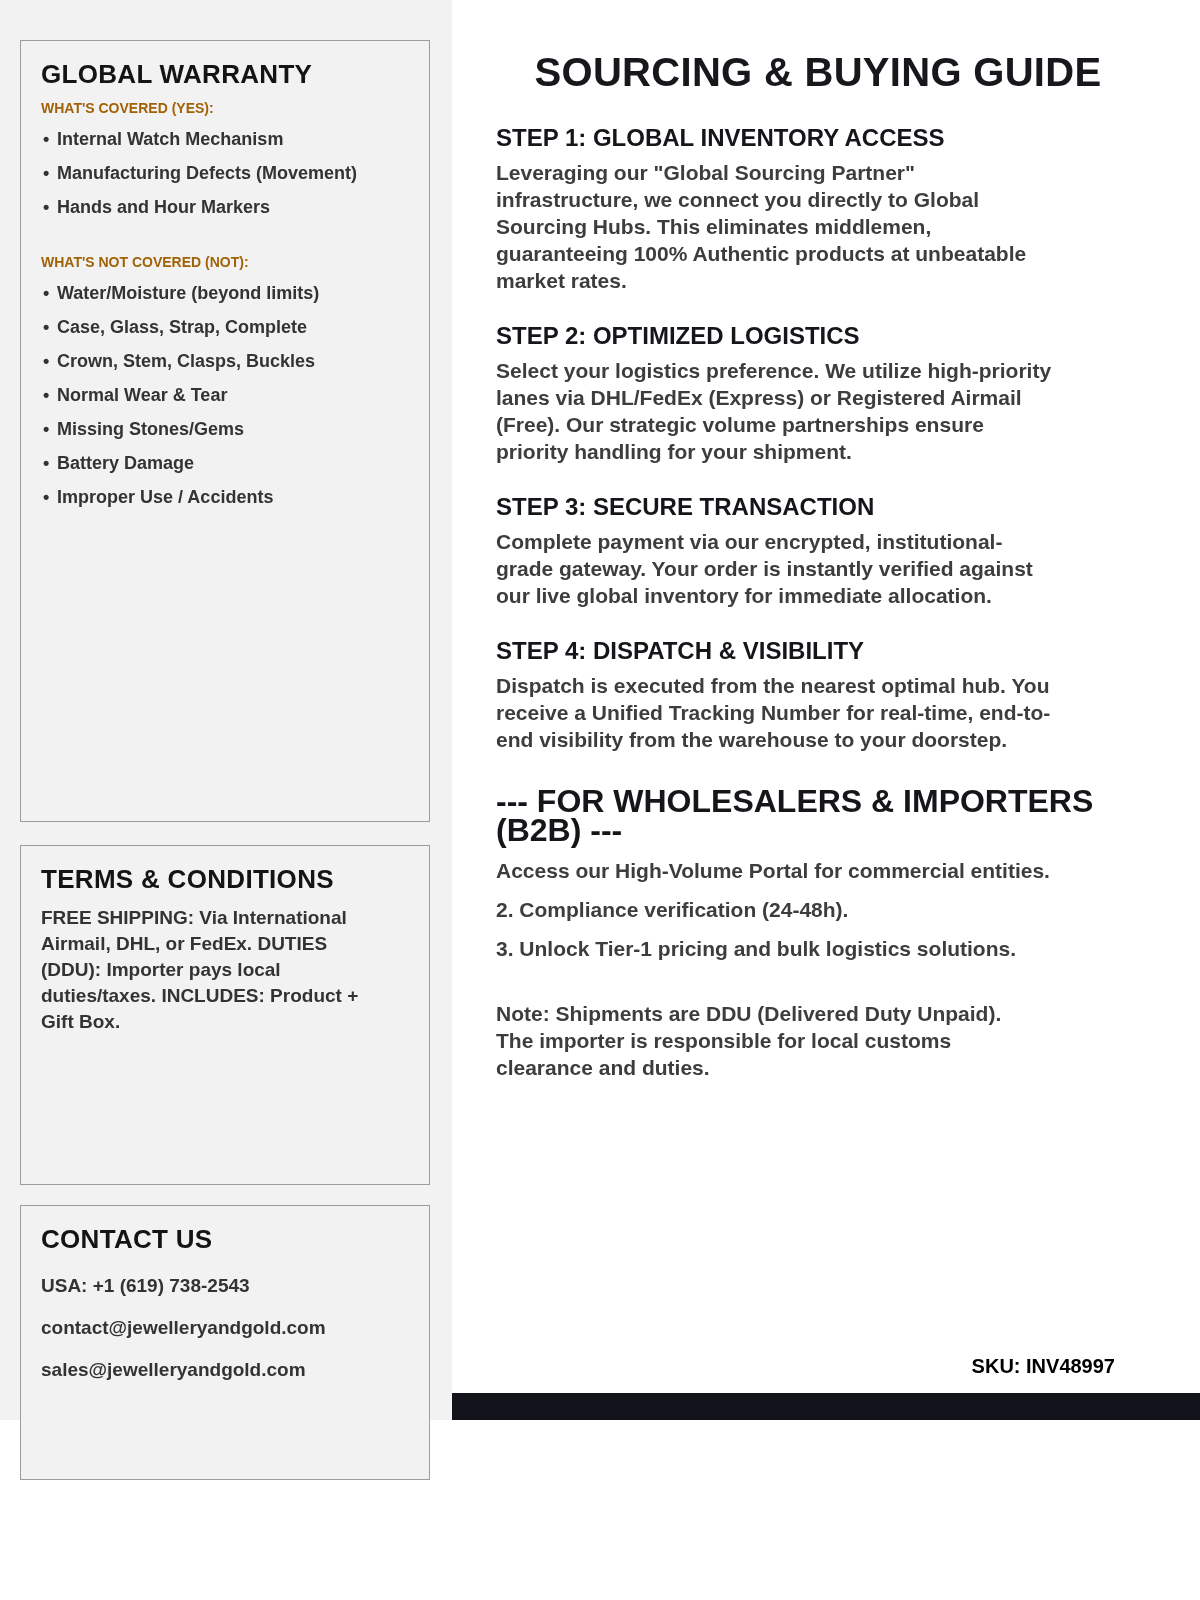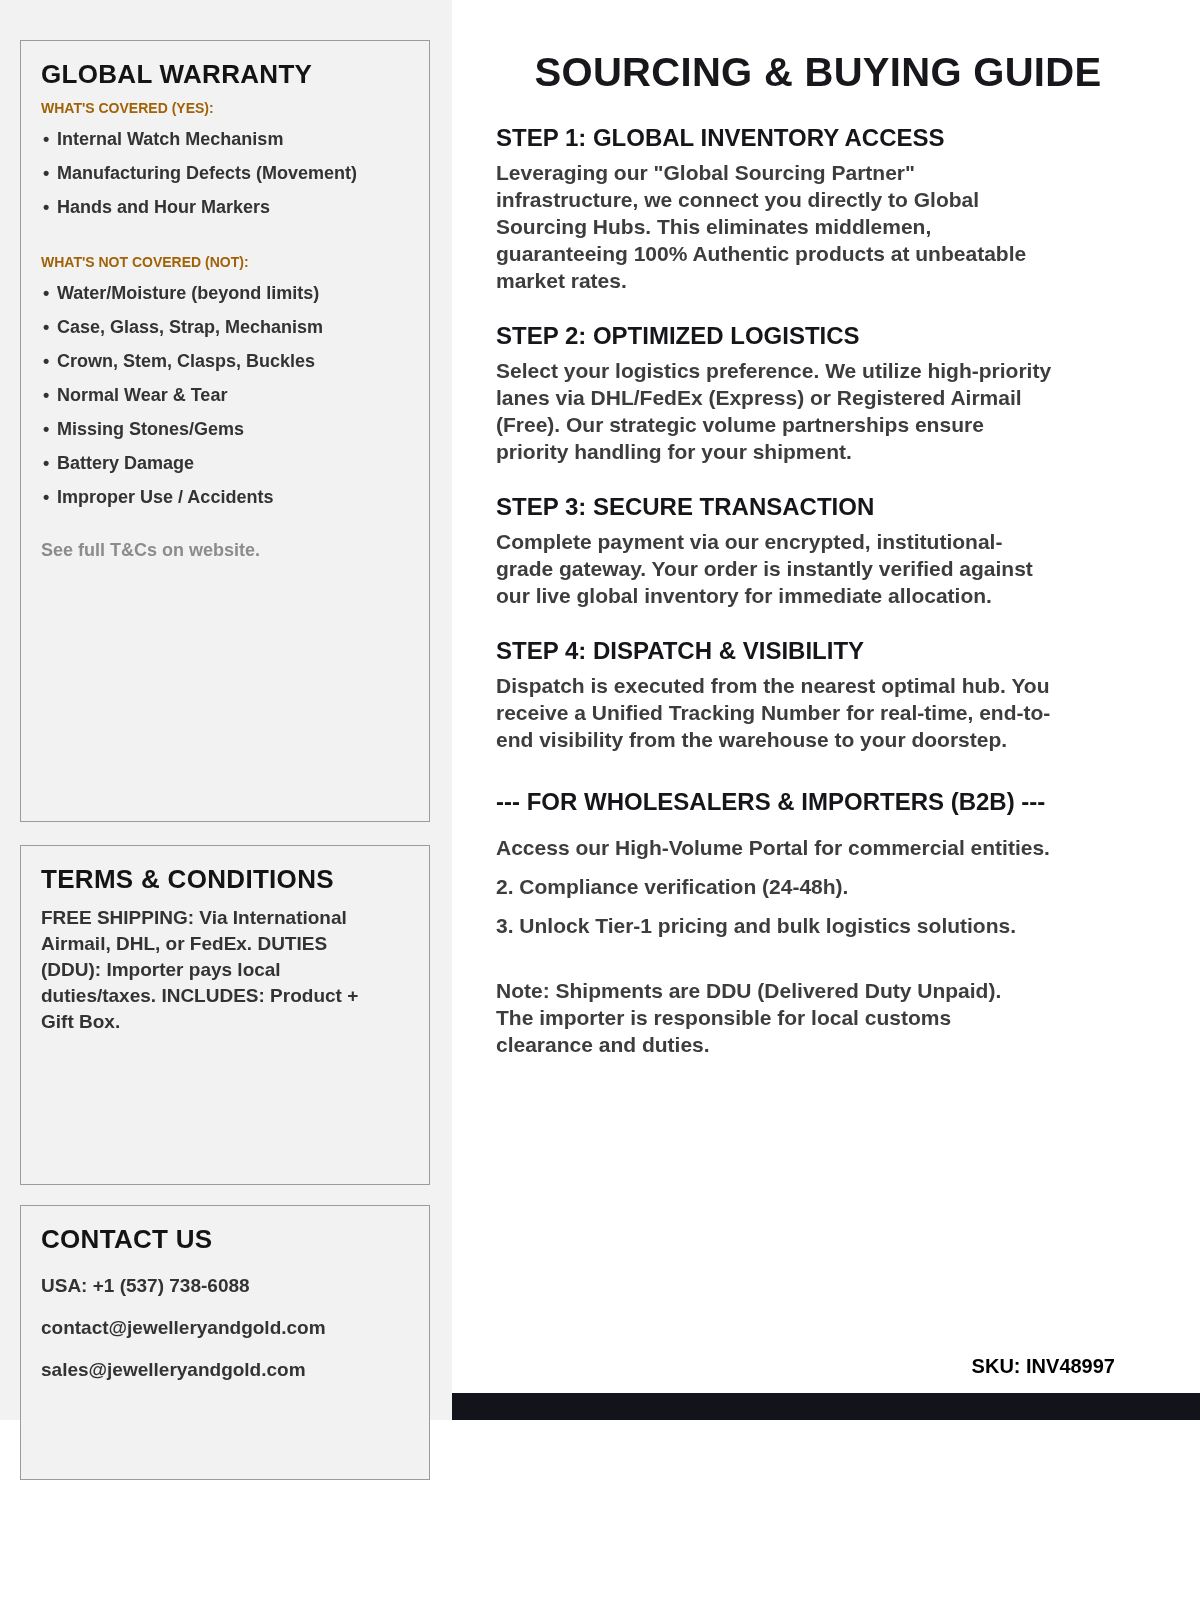--- a/index.html
+++ b/index.html
@@ -101,26 +101,26 @@
     margin-bottom: 7px;
   }
   .step-body {
     font-size: 21px;
     font-weight: 600;
     color: #3d3d3d;
     line-height: 27px;
     max-width: 560px;
   }
   .b2b-heading {
-    font-size: 24px;
+    font-size: 32px;
     font-weight: 800;
     color: #15151a;
     line-height: 29px;
     margin-top: 34px;
-    margin-bottom: 18px;
+    margin-bottom: 12px;
   }
   .b2b-line {
     font-size: 21px;
     font-weight: 600;
     color: #3d3d3d;
     line-height: 27px;
     max-width: 560px;
     margin-bottom: 12px;
   }
   .b2b-note {
@@ -159,38 +159,37 @@
       <h2 class="box-title">GLOBAL WARRANTY</h2>
       <h3 class="sub-title">WHAT'S COVERED (YES):</h3>
       <ul class="bullet-list">
         <li>Internal Watch Mechanism</li>
         <li>Manufacturing Defects (Movement)</li>
         <li>Hands and Hour Markers</li>
       </ul>
       <h3 class="sub-title second">WHAT'S NOT COVERED (NOT):</h3>
       <ul class="bullet-list">
         <li>Water/Moisture (beyond limits)</li>
-        <li>Case, Glass, Strap, Mechanism</li>
+        <li>Case, Glass, Strap, Complete</li>
         <li>Crown, Stem, Clasps, Buckles</li>
         <li>Normal Wear &amp; Tear</li>
         <li>Missing Stones/Gems</li>
         <li>Battery Damage</li>
         <li>Improper Use / Accidents</li>
       </ul>
-      <p class="footnote">See full T&amp;Cs on website.</p>
     </section>
 
     <section class="box terms-box">
       <h2 class="box-title">TERMS &amp; CONDITIONS</h2>
       <p class="terms-body">FREE SHIPPING: Via International Airmail, DHL, or FedEx.  DUTIES (DDU): Importer pays local duties/taxes.  INCLUDES: Product + Gift Box.</p>
     </section>
 
     <section class="box contact-box">
       <h2 class="box-title">CONTACT US</h2>
-      <p class="contact-line">USA: +1 (537) 738-6088</p>
+      <p class="contact-line">USA: +1 (619) 738-2543</p>
       <p class="contact-line">contact@jewelleryandgold.com</p>
       <p class="contact-line">sales@jewelleryandgold.com</p>
     </section>
 
   </aside>
 
   <main class="main">
 
     <h1 class="page-title">SOURCING &amp; BUYING GUIDE</h1>
 

